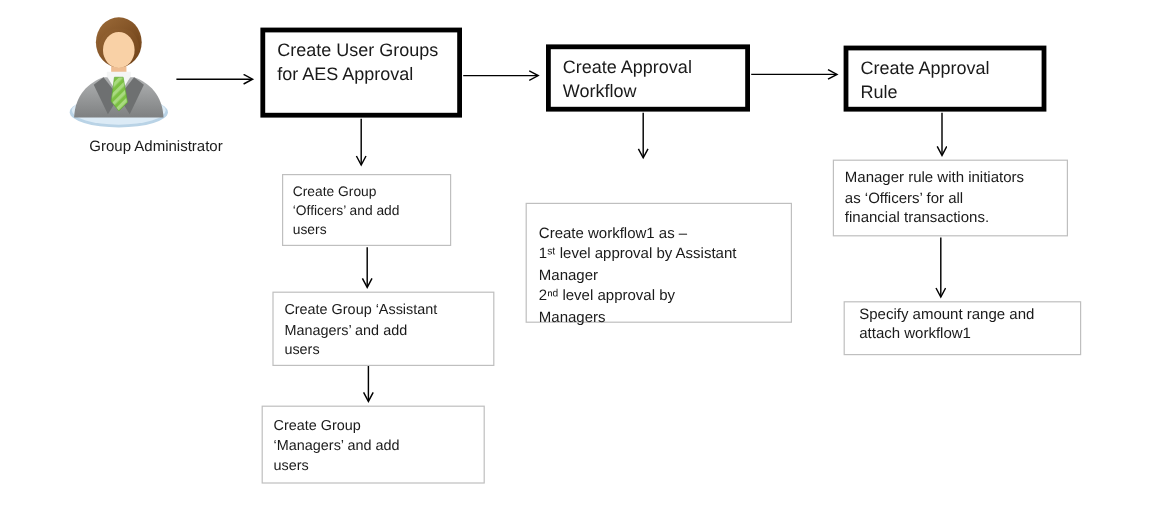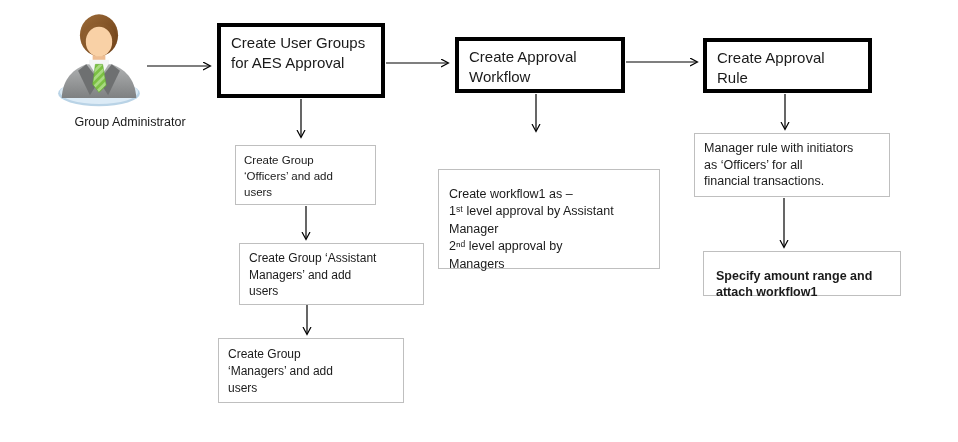--- a/index.html
+++ b/index.html
@@ -19,25 +19,25 @@
   #step1{left:217px;top:23px;width:168px;height:75px;}
   #step2{left:455px;top:37px;width:170px;height:56px;}
   #step3{left:703px;top:38px;width:169px;height:55px;}
 
   .note{
     position:absolute;box-sizing:border-box;background:#ffffff;
     border:1px solid var(--box-border-light,#bfbfbf);
     white-space:pre-line;
   }
   #note-officers {left:235px;top:145px;width:141px;height:60px;font-size:11.5px;line-height:16px;padding:6px 8px;}
-  #note-assistant{left:239px;top:243px;width:185px;height:62px;font-size:12px;line-height:16.5px;padding:6px 9px;}
+  #note-assistant{left:227px;top:243px;width:185px;height:62px;font-size:12px;line-height:16.5px;padding:6px 9px;}
   #note-managers {left:218px;top:338px;width:186px;height:65px;font-size:12px;line-height:17px;padding:7px 9px;}
   #note-workflow {left:438px;top:135px;width:222px;height:100px;font-size:12.5px;line-height:17.4px;padding:16px 10px;margin-top:34px;}
   #note-rule     {left:694px;top:133px;width:196px;height:64px;font-size:12.5px;line-height:16.6px;padding:6px 9px;}
-  #note-amount   {left:703px;top:251px;width:198px;height:45px;font-size:12.5px;line-height:16px;padding:16px 12px;font-weight:bold;}
+  #note-amount   {left:703px;top:251px;width:198px;height:45px;font-size:12.5px;line-height:16px;padding:2px 12px;}
 
   .actor{position:absolute;left:40px;top:8px;width:180px;}
   .actor-icon{position:absolute;left:14px;top:0;width:90px;height:100px;}
   .actor-label{position:absolute;left:0;top:107px;width:180px;text-align:center;font-size:12.5px;line-height:15px;}
 </style>
 </head>
 <body>
 
 <div id="canvas">
 

